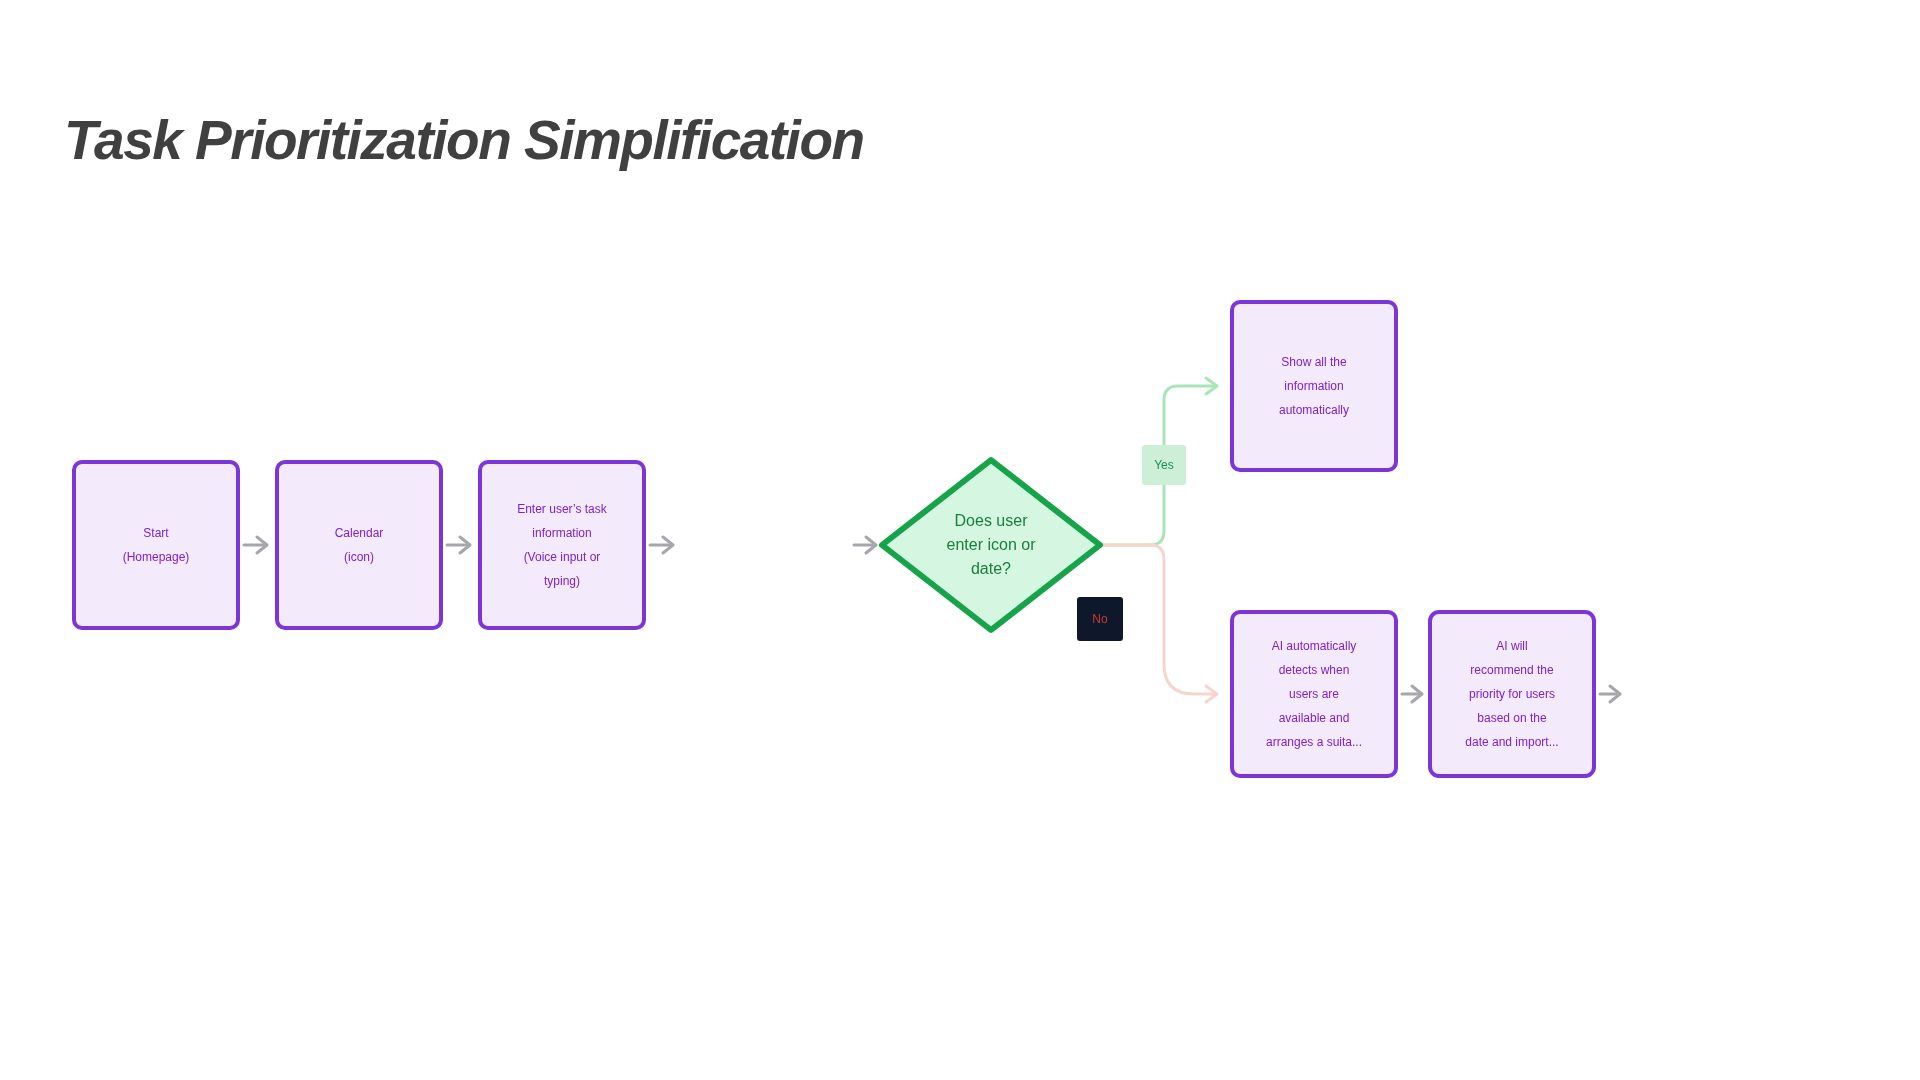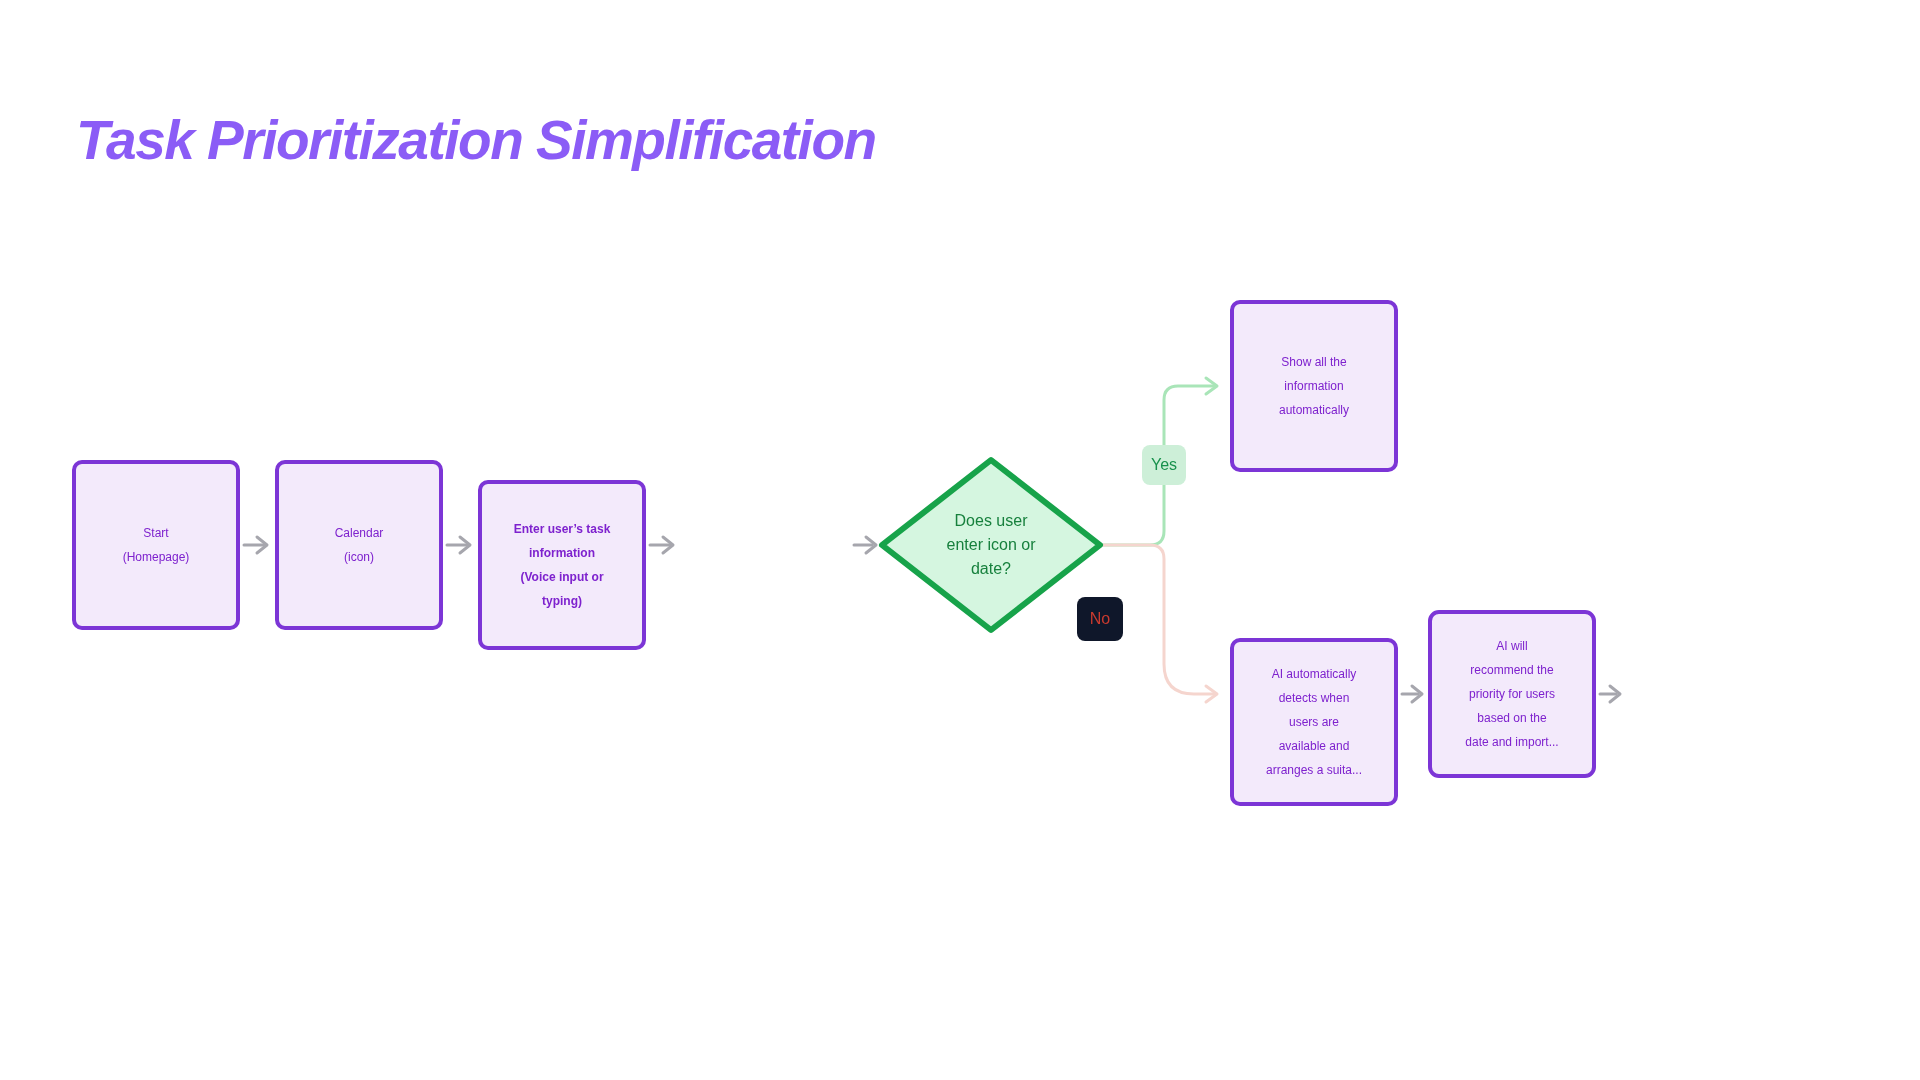--- a/index.html
+++ b/index.html
@@ -11,27 +11,27 @@
     overflow: hidden;
     font-family: "Liberation Sans", sans-serif;
   }
   .canvas {
     position: relative;
     width: 1920px;
     height: 1080px;
   }
   .page-title {
     position: absolute;
-    left: 76px;
+    left: 64px;
     top: 108px;
     font-size: 55px;
     font-weight: 700;
     font-style: italic;
     letter-spacing: -1.5px;
-    color: #8b5cf6;
+    color: #404040;
     white-space: nowrap;
   }
   svg.wires {
     position: absolute;
     left: 0;
     top: 0;
     width: 1920px;
     height: 1080px;
   }
   .node {
@@ -47,43 +47,43 @@
     line-height: 24px;
     text-align: center;
     display: flex;
     align-items: center;
     justify-content: center;
     white-space: pre-line;
     padding: 6px;
   }
   #n-start          { left: 72px;   top: 460px; }
   #n-calendar       { left: 275px;  top: 460px; }
-  #n-enter-task     { left: 478px;  top: 480px; font-weight: bold; }
+  #n-enter-task     { left: 478px;  top: 460px; }
   #n-mark-importance{ left: 682px;  top: 460px; }
   #n-show-all       { left: 1230px; top: 300px; height: 172px; }
-  #n-ai-detects     { left: 1230px; top: 610px; height: 168px; margin-top: 28px; }
+  #n-ai-detects     { left: 1230px; top: 610px; height: 168px; }
   #n-ai-recommend   { left: 1428px; top: 610px; height: 168px; border-radius: 11px; }
   #n-user-edit      { left: 1626px; top: 610px; height: 168px; }
 
   .decision-label {
     position: absolute;
     left: 921px;
     top: 509px;
     width: 140px;
     color: #17803D;
     font-size: 16px;
     line-height: 24px;
     text-align: center;
     white-space: pre-line;
   }
   .badge {
     position: absolute;
     box-sizing: border-box;
-    border-radius: 8px;
-    font-size: 16px;
+    border-radius: 3px;
+    font-size: 12px;
     display: flex;
     align-items: center;
     justify-content: center;
   }
   .badge-yes {
     left: 1142px; top: 445px; width: 44px; height: 40px;
     background: #CDEFD8;
     color: #17914C;
   }
   .badge-no {

